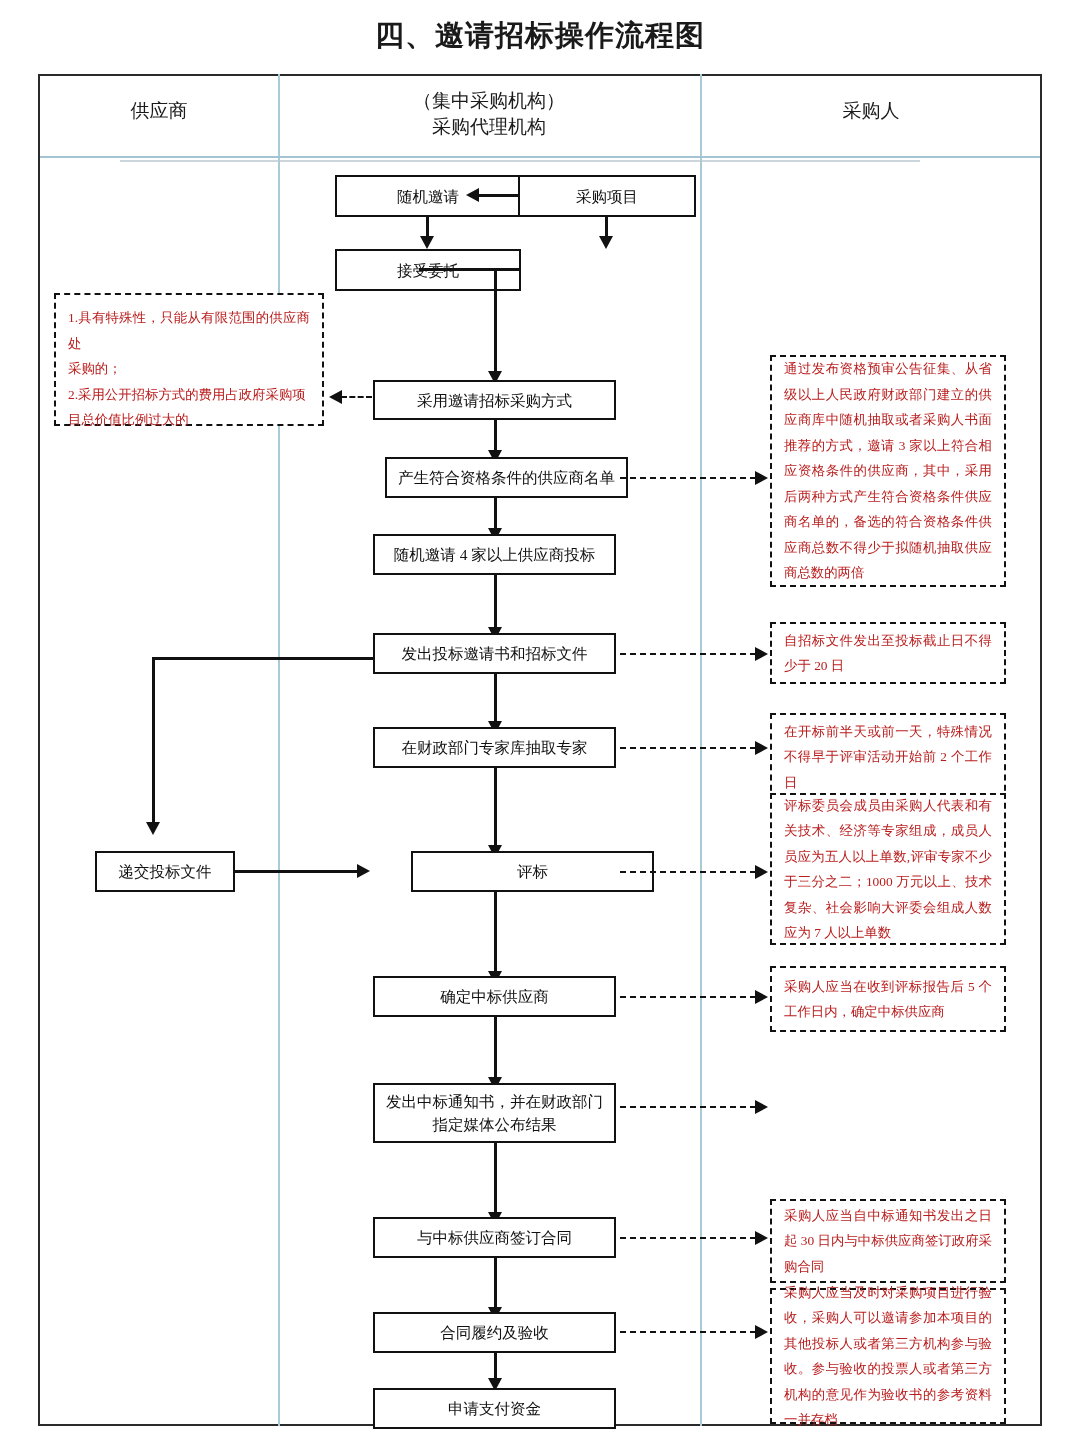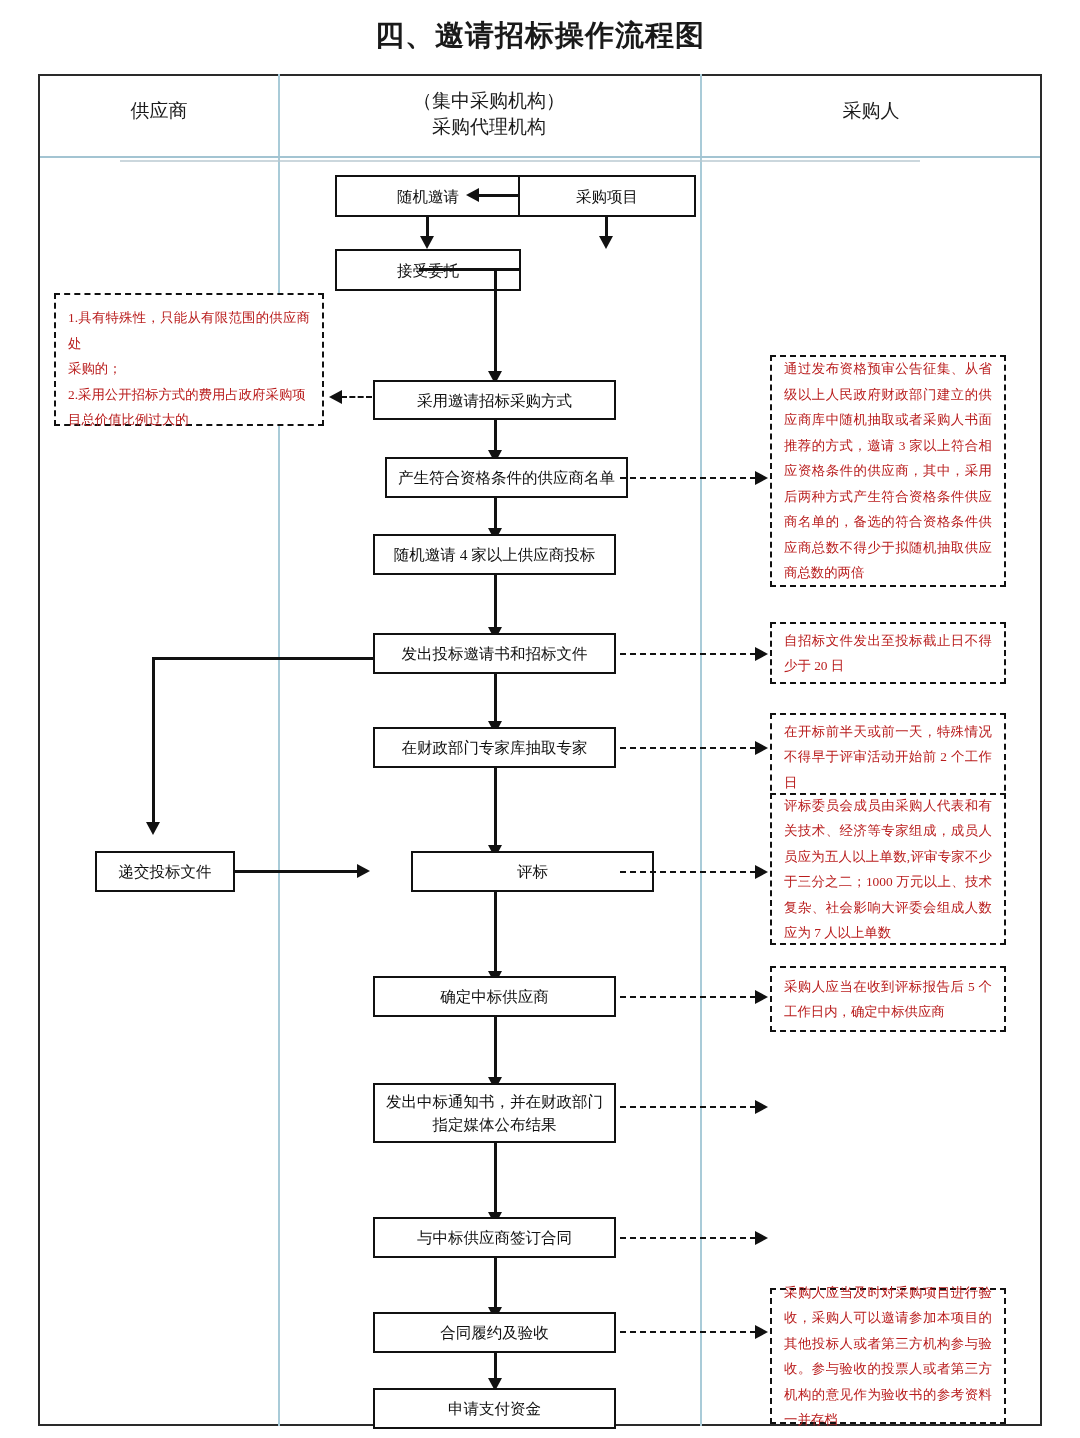--- a/index.html
+++ b/index.html
@@ -207,20 +207,23 @@
 
   <div class="note center" style="left:770px;top:966px;width:236px;height:66px;">
     <div class="note-inner">采购人应当在收到评标报告后 5 个工作日内，确定中标供应商</div>
   </div>
   <div class="dln h" style="left:620px;top:996px;width:136px;"></div>
   <div class="arrow right" style="left:755px;top:990px;"></div>
 
   <div class="dln h" style="left:620px;top:1106px;width:136px;"></div>
   <div class="arrow right" style="left:755px;top:1100px;"></div>
 
+  <div class="note center" style="left:770px;top:1199px;width:236px;height:84px;">
+    <div class="note-inner">采购人应当自中标通知书发出之日起 30 日内与中标供应商签订政府采购合同</div>
+  </div>
   <div class="dln h" style="left:620px;top:1237px;width:136px;"></div>
   <div class="arrow right" style="left:755px;top:1231px;"></div>
 
   <div class="note center" style="left:770px;top:1288px;width:236px;height:136px;">
     <div class="note-inner">采购人应当及时对采购项目进行验收，采购人可以邀请参加本项目的其他投标人或者第三方机构参与验收。参与验收的投票人或者第三方机构的意见作为验收书的参考资料一并存档</div>
   </div>
   <div class="dln h" style="left:620px;top:1331px;width:136px;"></div>
   <div class="arrow right" style="left:755px;top:1325px;"></div>
 
 </div>

